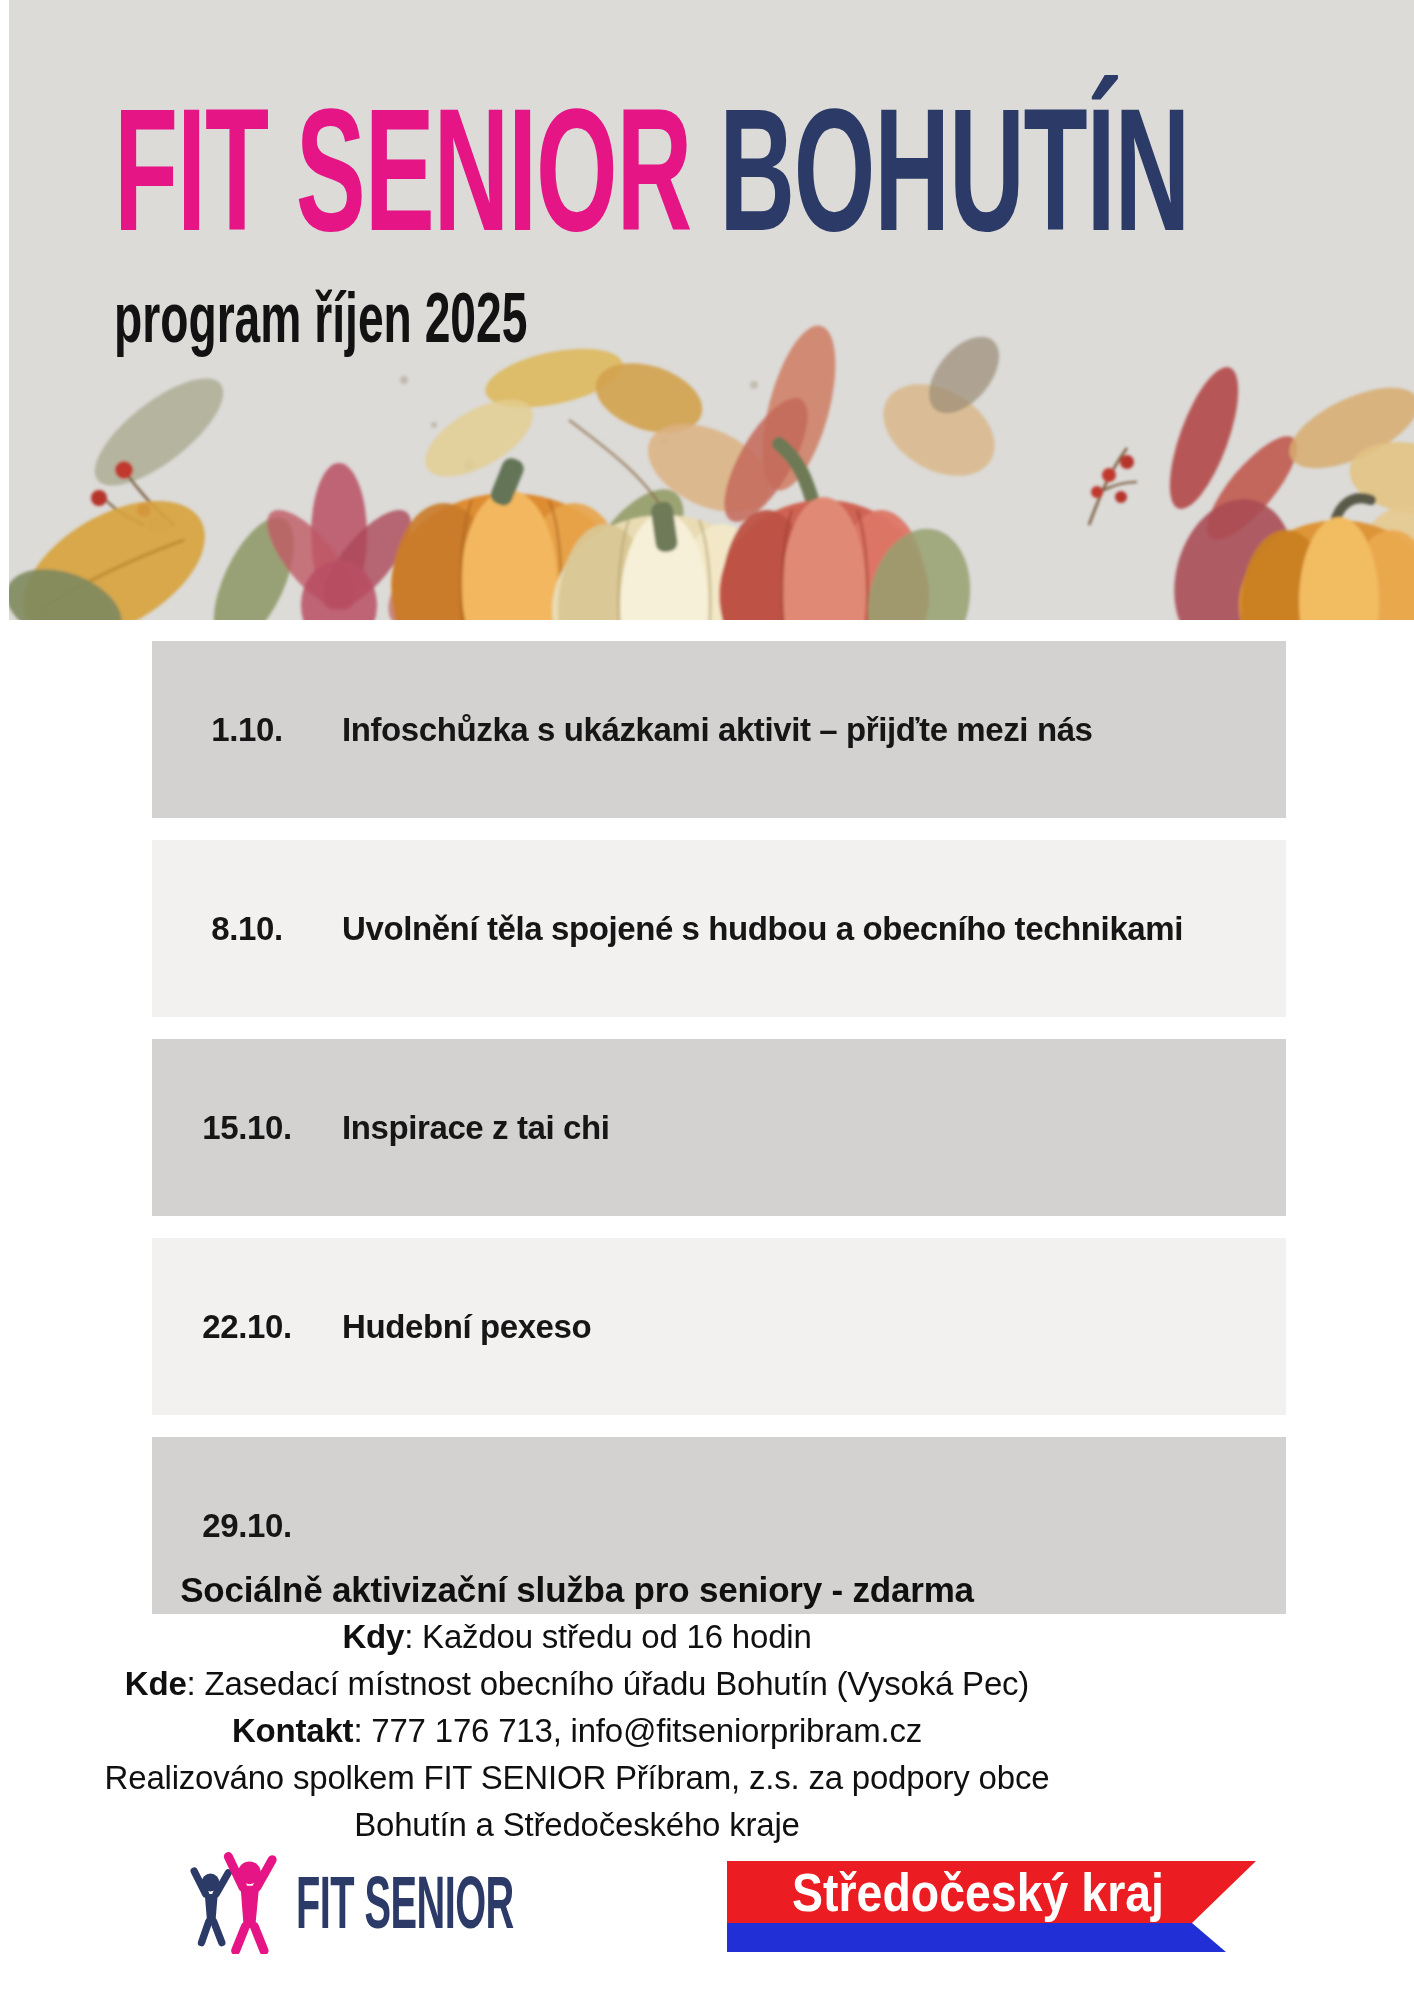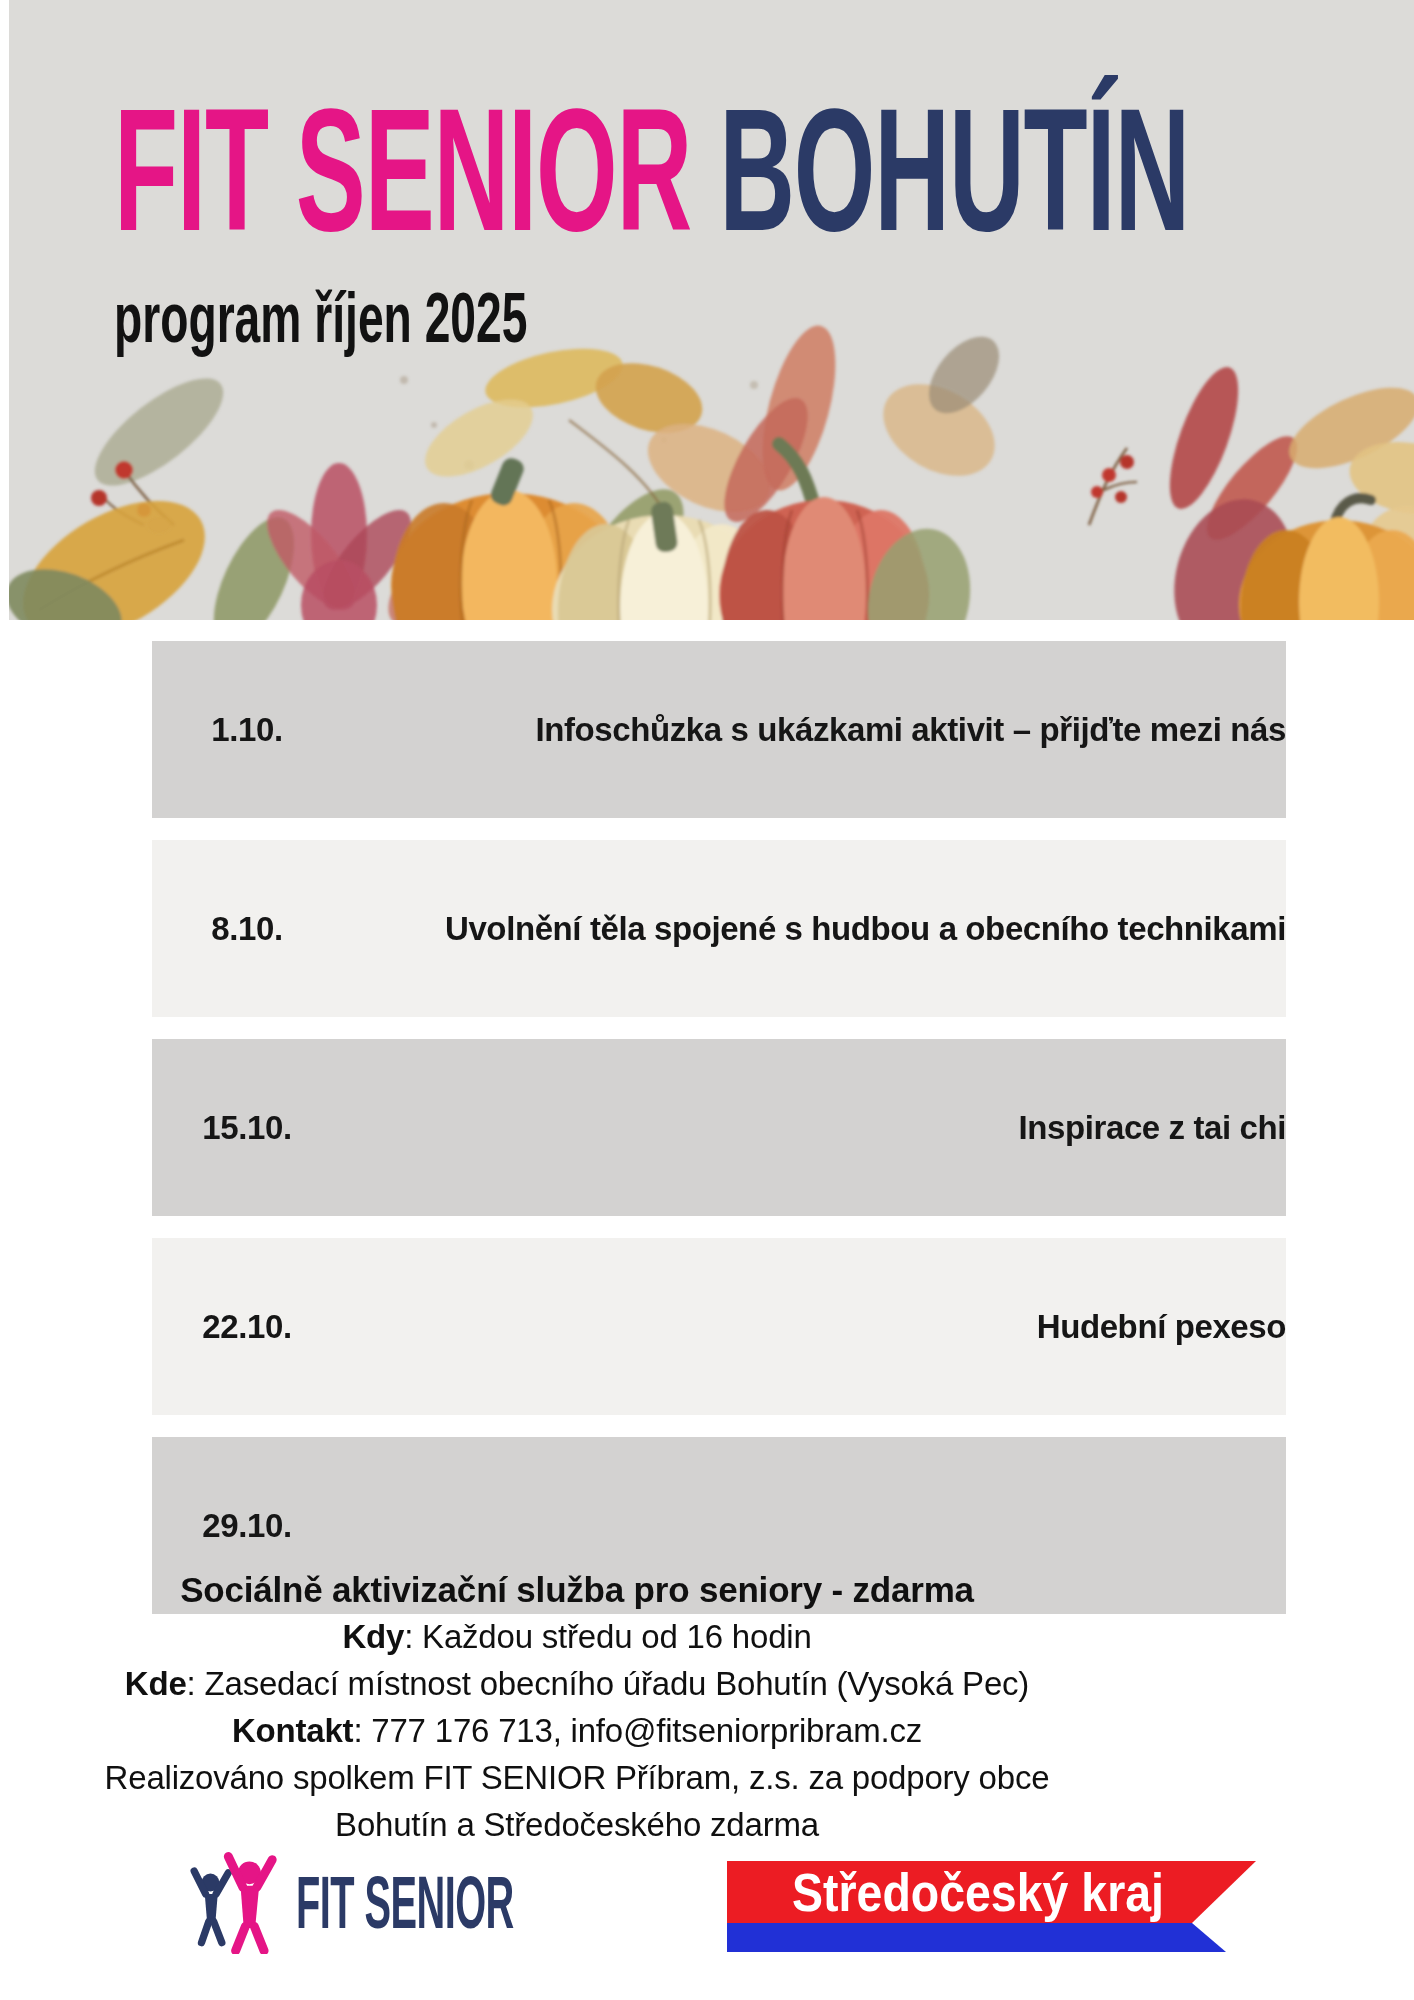--- a/index.html
+++ b/index.html
@@ -30,21 +30,21 @@
     position:absolute; top:641px; left:152px; width:1134px;
     display:flex; flex-direction:column; gap:22px;
   }
   .row {
     height:177px; display:flex; align-items:center;
     color:#161616; font-weight:bold; font-size:33px; letter-spacing:-0.4px;
   }
   .row.gray  { background:#d3d2d1; }
   .row.light { background:#f2f1ef; }
   .row .date { width:190px; flex:0 0 190px; text-align:center; }
-  .row .desc { flex:1; line-height:1.55;text-align:right; }
+  .row .desc { flex:1; line-height:1.55; }
   
   .info {
     position:absolute; top:1566px; left:0; width:1154px;
     text-align:center; color:#101010; font-size:33px; line-height:47px; letter-spacing:-0.2px;
   }
   .info .heading { font-size:35px; font-weight:bold; }
   .info b { font-weight:bold; }
   
   .logos { position:absolute; top:1840px; left:0; width:1414px; height:130px; }
   .fitlogo {
@@ -188,21 +188,21 @@
       <div class="date">29.10.</div>
     </div>
   </div>
 
   <div class="info">
     <div class="heading">Sociálně aktivizační služba pro seniory - zdarma</div>
     <div><b>Kdy</b><span>: Každou středu od 16 hodin</span></div>
     <div><b>Kde</b><span>: Zasedací místnost obecního úřadu Bohutín (Vysoká Pec)</span></div>
     <div><b>Kontakt</b><span>: 777 176 713, info@fitseniorpribram.cz</span></div>
     <div>Realizováno spolkem FIT SENIOR Příbram, z.s. za podpory obce</div>
-    <div>Bohutín a Středočeského zdarma</div>
+    <div>Bohutín a Středočeského kraje</div>
   </div>
 
   <div class="logos">
     <div class="fitlogo">
       <svg width="112" height="104" viewBox="0 0 130 128">
 
         <g stroke="#2b3a66" stroke-width="9" stroke-linecap="round" fill="#2b3a66">
           <circle cx="36" cy="40" r="11" stroke="none"></circle>
           <line x1="16" y1="26" x2="30" y2="54"></line>
           <line x1="58" y1="28" x2="43" y2="54"></line>

